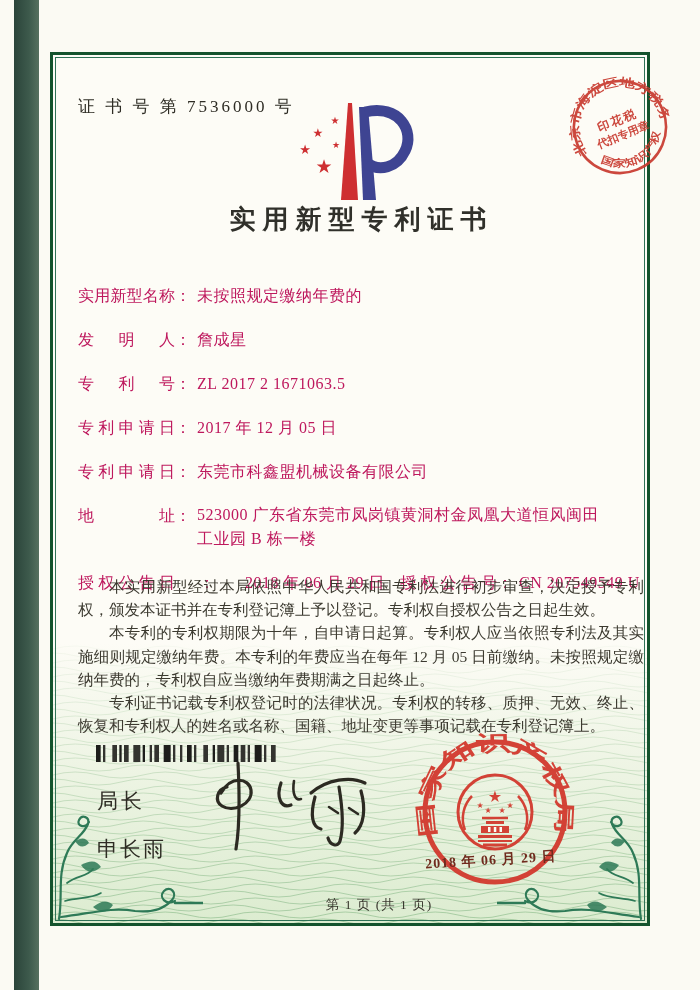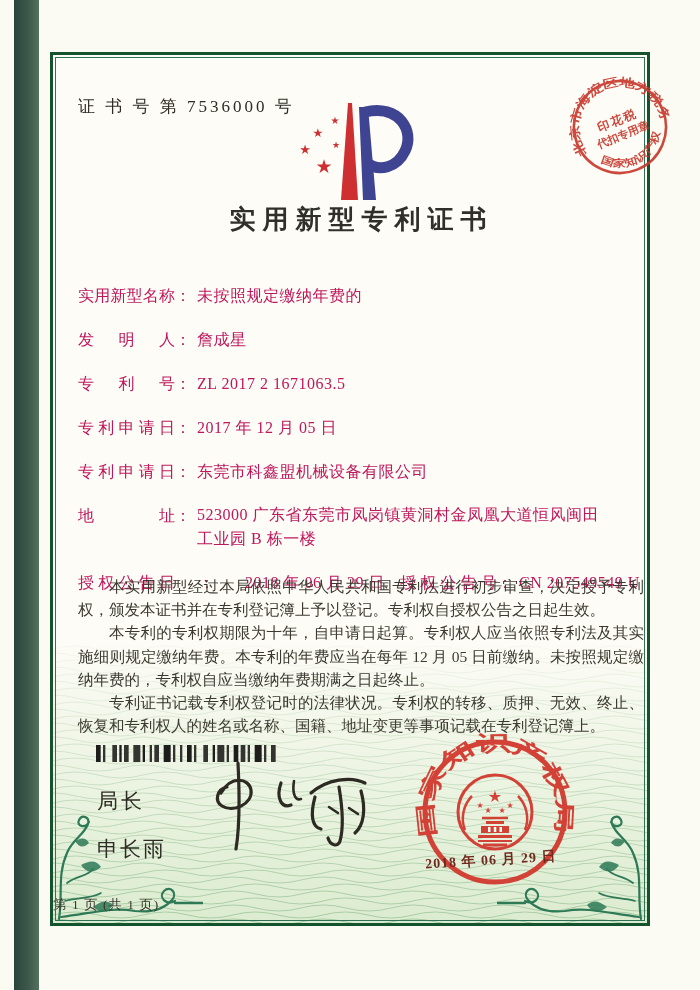--- a/index.html
+++ b/index.html
@@ -36,22 +36,22 @@
   .body-text{position:absolute;left:25px;top:520px;width:566px;
     font-size:15.5px;line-height:23.2px;color:#3c3a30;text-align:justify;}
   .body-text p{margin:0;text-indent:2em;}
   .barcode{position:absolute;left:43px;top:690px;width:182px;height:17px;}
   .director{position:absolute;left:44px;top:736px;font-size:21px;color:#2e2c24;letter-spacing:3px;line-height:20px;}
   .director .name{margin-top:28px;letter-spacing:2px;}
   .signature{position:absolute;left:138px;top:698px;width:190px;height:105px;z-index:4;}
   .seal{position:absolute;left:354px;top:669px;width:176px;height:176px;z-index:3;opacity:.93;}
   .issue-date{position:absolute;left:372px;top:795px;width:180px;z-index:4;
     font-size:14px;color:#6f2a1d;letter-spacing:1px;transform:rotate(-3.5deg);font-weight:bold;}
-  .footer{position:absolute;left:0;top:841px;width:100%;
-    font-size:13.5px;color:#3a382f;letter-spacing:1px;z-index:4;}
+  .footer{position:absolute;left:0;top:841px;width:100%;text-align:center;
+    font-size:13.5px;color:#3a382f;letter-spacing:1px;z-index:4;padding-left:29px;}
   .flourish{position:absolute;bottom:-2px;width:150px;height:112px;z-index:4;}
   .flourish.left{left:0;}
   .flourish.right{right:0;transform:scaleX(-1);}
   svg text{font-family:"Liberation Serif","DejaVu Serif",serif;}
 </style>
 </head>
 <body>
 
 <div class="page">
   <div class="spine"></div>

